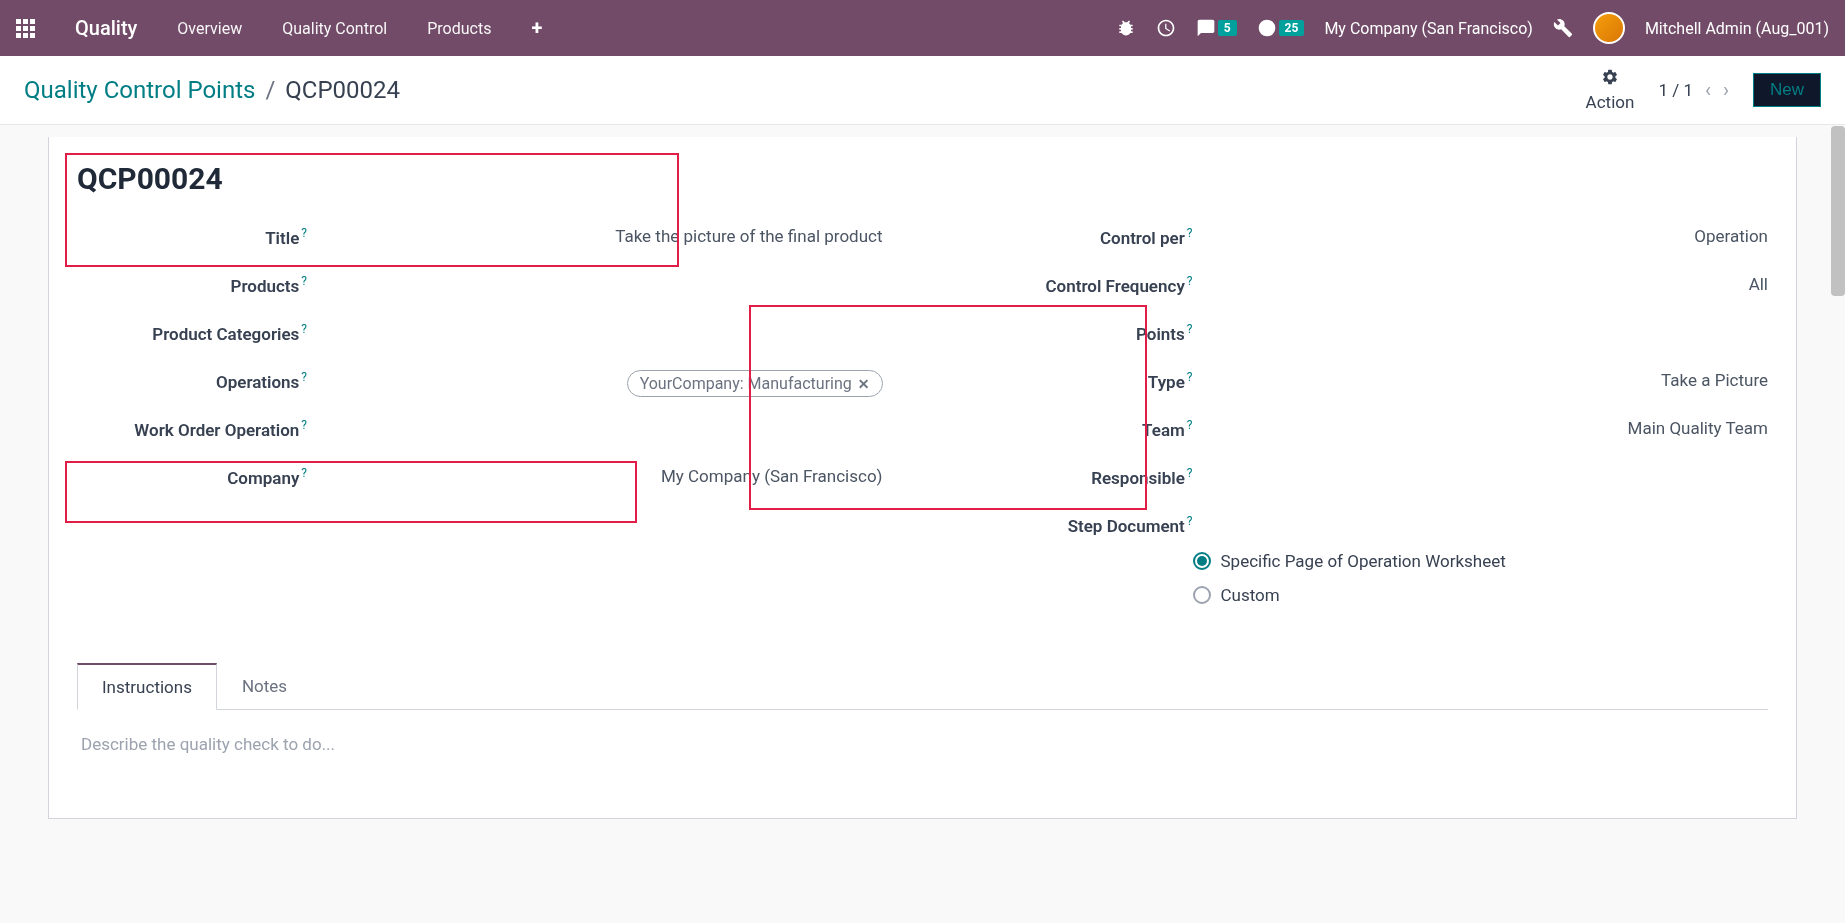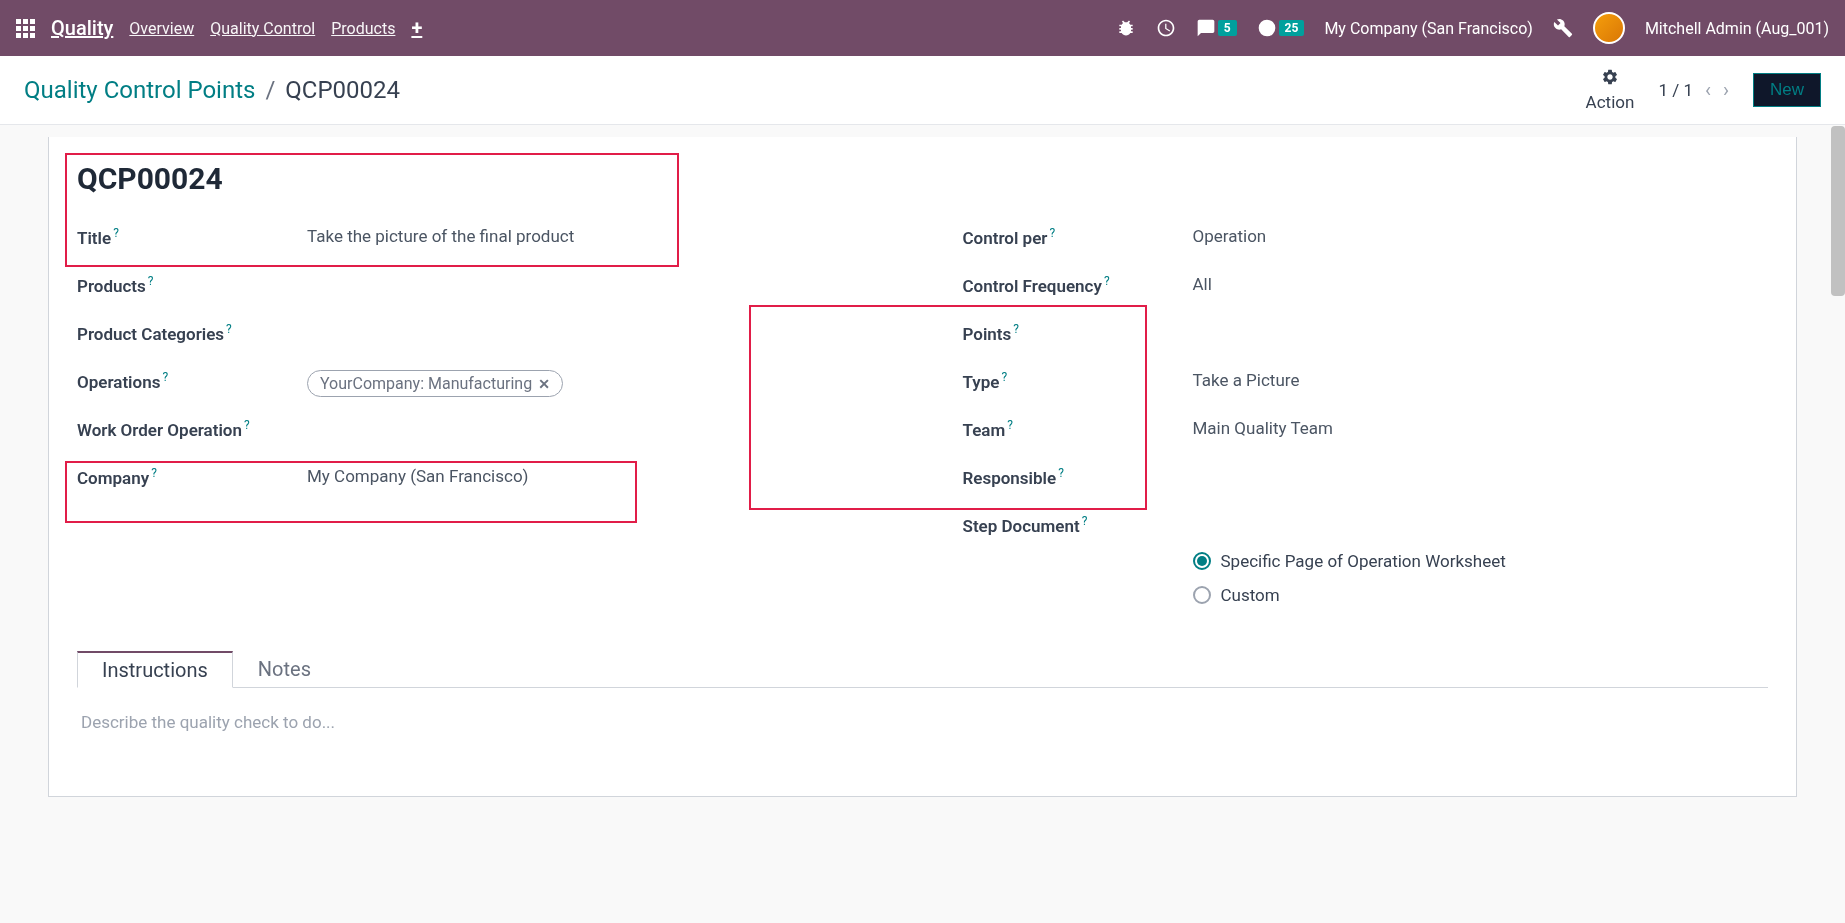--- a/index.html
+++ b/index.html
@@ -7,21 +7,21 @@
     
     
     .navbar {
       background: #714b67;
       height: 56px;
       display: flex;
       align-items: center;
       padding: 0 16px;
       color: #fff;
     }
-    .navbar-left { display: flex; align-items: center; gap: 16px; text-decoration: underline; }
+    .navbar-left { display: flex; align-items: center; gap: 40px; }
     .apps-icon { display: grid; grid-template-columns: repeat(3, 5px); gap: 2px; cursor: pointer; }
     .apps-icon span { width: 5px; height: 5px; background: #fff; }
     .app-name { font-size: 20px; font-weight: 500; }
     .nav-link { font-size: 16px; cursor: pointer; opacity: 0.95; }
     .plus-btn { font-size: 20px; font-weight: bold; cursor: pointer; }
     
     .navbar-right { margin-left: auto; display: flex; align-items: center; gap: 20px; }
     .icon-btn { cursor: pointer; display: flex; align-items: center; position: relative; }
     .icon-svg { width: 20px; height: 20px; fill: #fff; }
     .badge { 
@@ -85,21 +85,21 @@
       font-size: 30px;
       font-weight: bold;
       color: #1f2937;
       margin-bottom: 20px;
     }
     
     .form-columns {
       display: flex;
       gap: 80px;
     }
-    .form-col { flex: 1; }
+    .form-col { flex: 1; text-align: right; }
     
     .form-row {
       display: flex;
       align-items: flex-start;
       padding: 10px 0;
       min-height: 48px;
     }
     .form-label {
       width: 230px;
       flex-shrink: 0;
@@ -180,26 +180,27 @@
       pointer-events: none;
     }
     
     
     .tabs {
       margin-top: 36px;
       border-bottom: 1px solid #d1d5db;
       display: flex;
     }
     .tab {
-      padding: 5px 24px;
-      font-size: 20px;
+      padding: 12px 24px;
+      font-size: 17px;
       color: #6b7280;
       cursor: pointer;
       border: 1px solid transparent;
       margin-bottom: -1px;
+      margin-top: 12px;
     }
     .tab.active {
       border: 1px solid #d1d5db;
       border-bottom: 1px solid #fff;
       color: #374151;
       border-top: 2px solid #714b67;
     }
     
     .tab-content {
       padding: 24px 4px;

